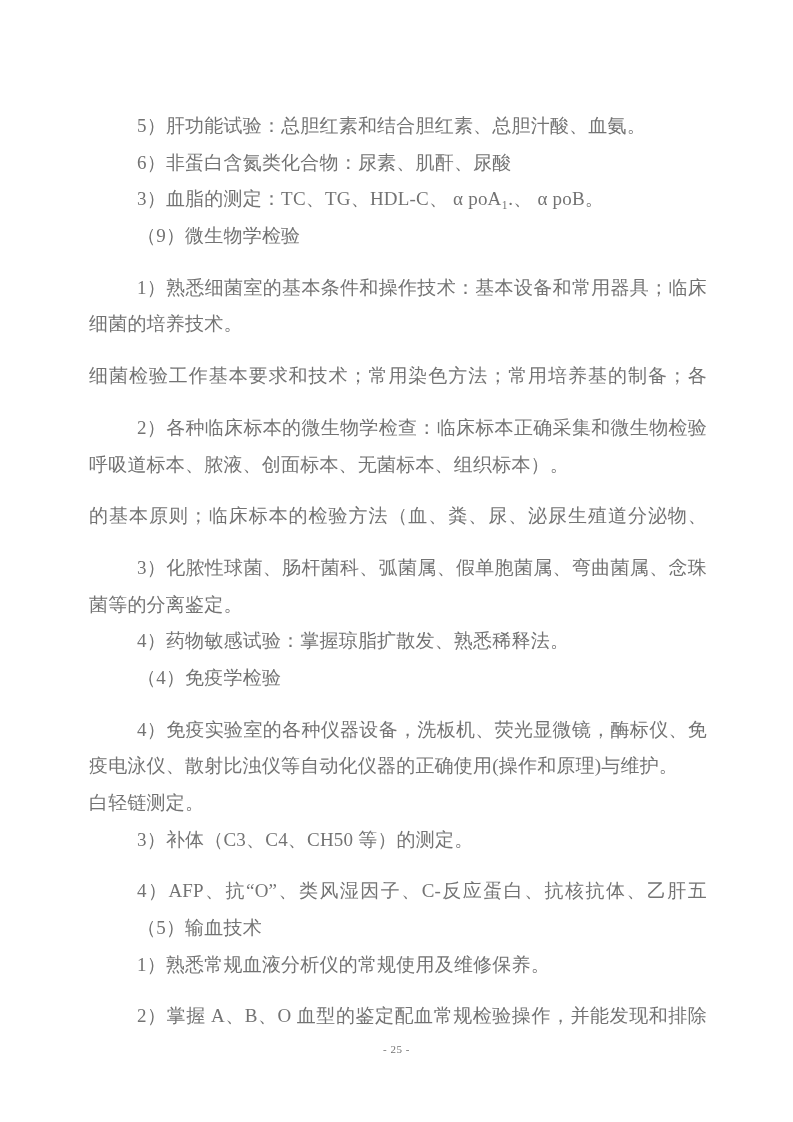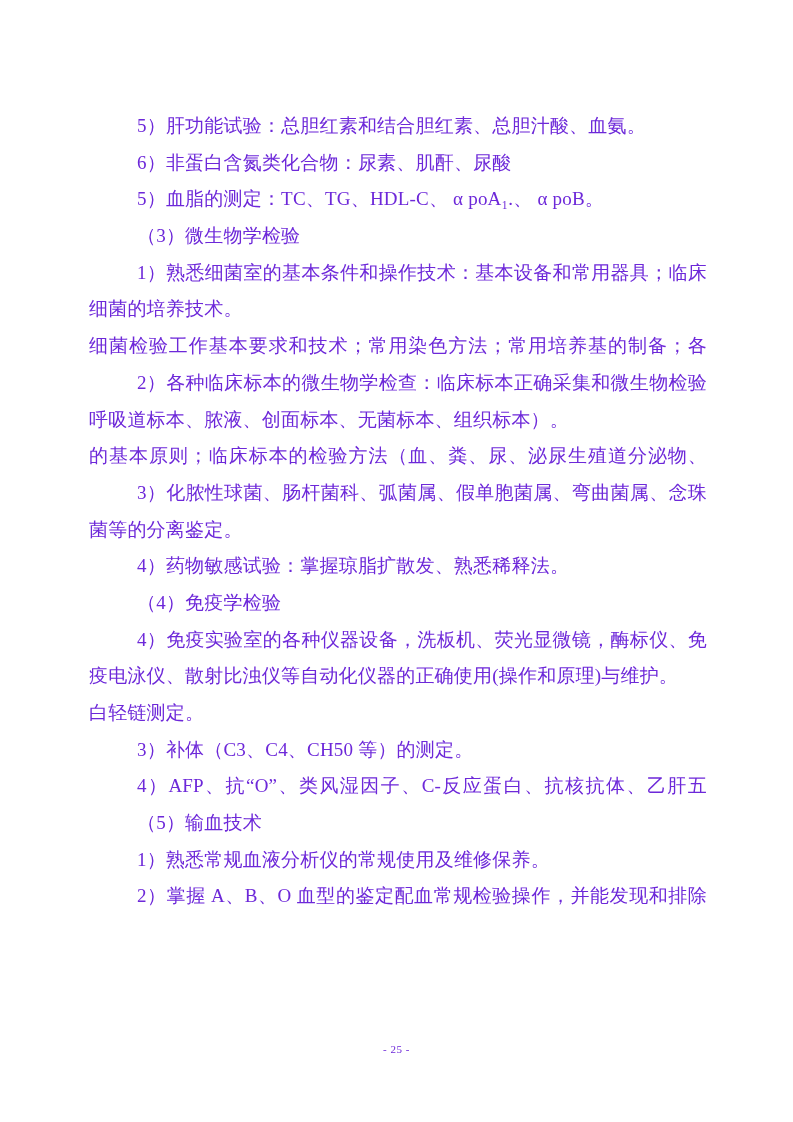--- a/index.html
+++ b/index.html
@@ -5,21 +5,21 @@
   html, body {
     margin: 0;
     padding: 0;
     background: #ffffff;
   }
   .page {
     position: relative;
     width: 793px;
     height: 1122px;
     background: #ffffff;
-    color: #6d28d9;
+    color: #737373;
     font-family: "Liberation Serif", "DejaVu Serif", serif;
     overflow: hidden;
   }
   .text-body {
     position: absolute;
     left: 89px;
     top: 108px;
     width: 618px;
   }
   .line {
@@ -30,41 +30,42 @@
     letter-spacing: 0.2px;
   }
   .line.indent {
     padding-left: 48px;
   }
   .line.fill {
     white-space: normal;
     text-align: justify;
     text-align-last: justify;
     overflow: hidden;
+    margin-top: 15px;
   }
   .footer {
     position: absolute;
     left: 0;
     top: 1038px;
     width: 100%;
     text-align: center;
     font-size: 11px;
     line-height: 22px;
     letter-spacing: 0.5px;
   }
 </style>
 </head>
 <body>
 
 <div class="page">
   <div class="text-body">
       <div class="line indent">5）肝功能试验：总胆红素和结合胆红素、总胆汁酸、血氨。</div>
       <div class="line indent">6）非蛋白含氮类化合物：尿素、肌酐、尿酸</div>
-      <div class="line indent">5）血脂的测定：TC、TG、HDL-C、 α poA₁.、 α poB。</div>
-      <div class="line indent">（3）微生物学检验</div>
+      <div class="line indent">3）血脂的测定：TC、TG、HDL-C、 α poA₁.、 α poB。</div>
+      <div class="line indent">（9）微生物学检验</div>
       <div class="line indent fill">1）熟悉细菌室的基本条件和操作技术：基本设备和常用器具；临床</div>
       <div class="line">细菌的培养技术。</div>
       <div class="line fill">细菌检验工作基本要求和技术；常用染色方法；常用培养基的制备；各</div>
       <div class="line indent fill">2）各种临床标本的微生物学检查：临床标本正确采集和微生物检验</div>
       <div class="line">呼吸道标本、脓液、创面标本、无菌标本、组织标本）。</div>
       <div class="line fill">的基本原则；临床标本的检验方法（血、粪、尿、泌尿生殖道分泌物、</div>
       <div class="line indent fill">3）化脓性球菌、肠杆菌科、弧菌属、假单胞菌属、弯曲菌属、念珠</div>
       <div class="line">菌等的分离鉴定。</div>
       <div class="line indent">4）药物敏感试验：掌握琼脂扩散发、熟悉稀释法。</div>
       <div class="line indent">（4）免疫学检验</div>

